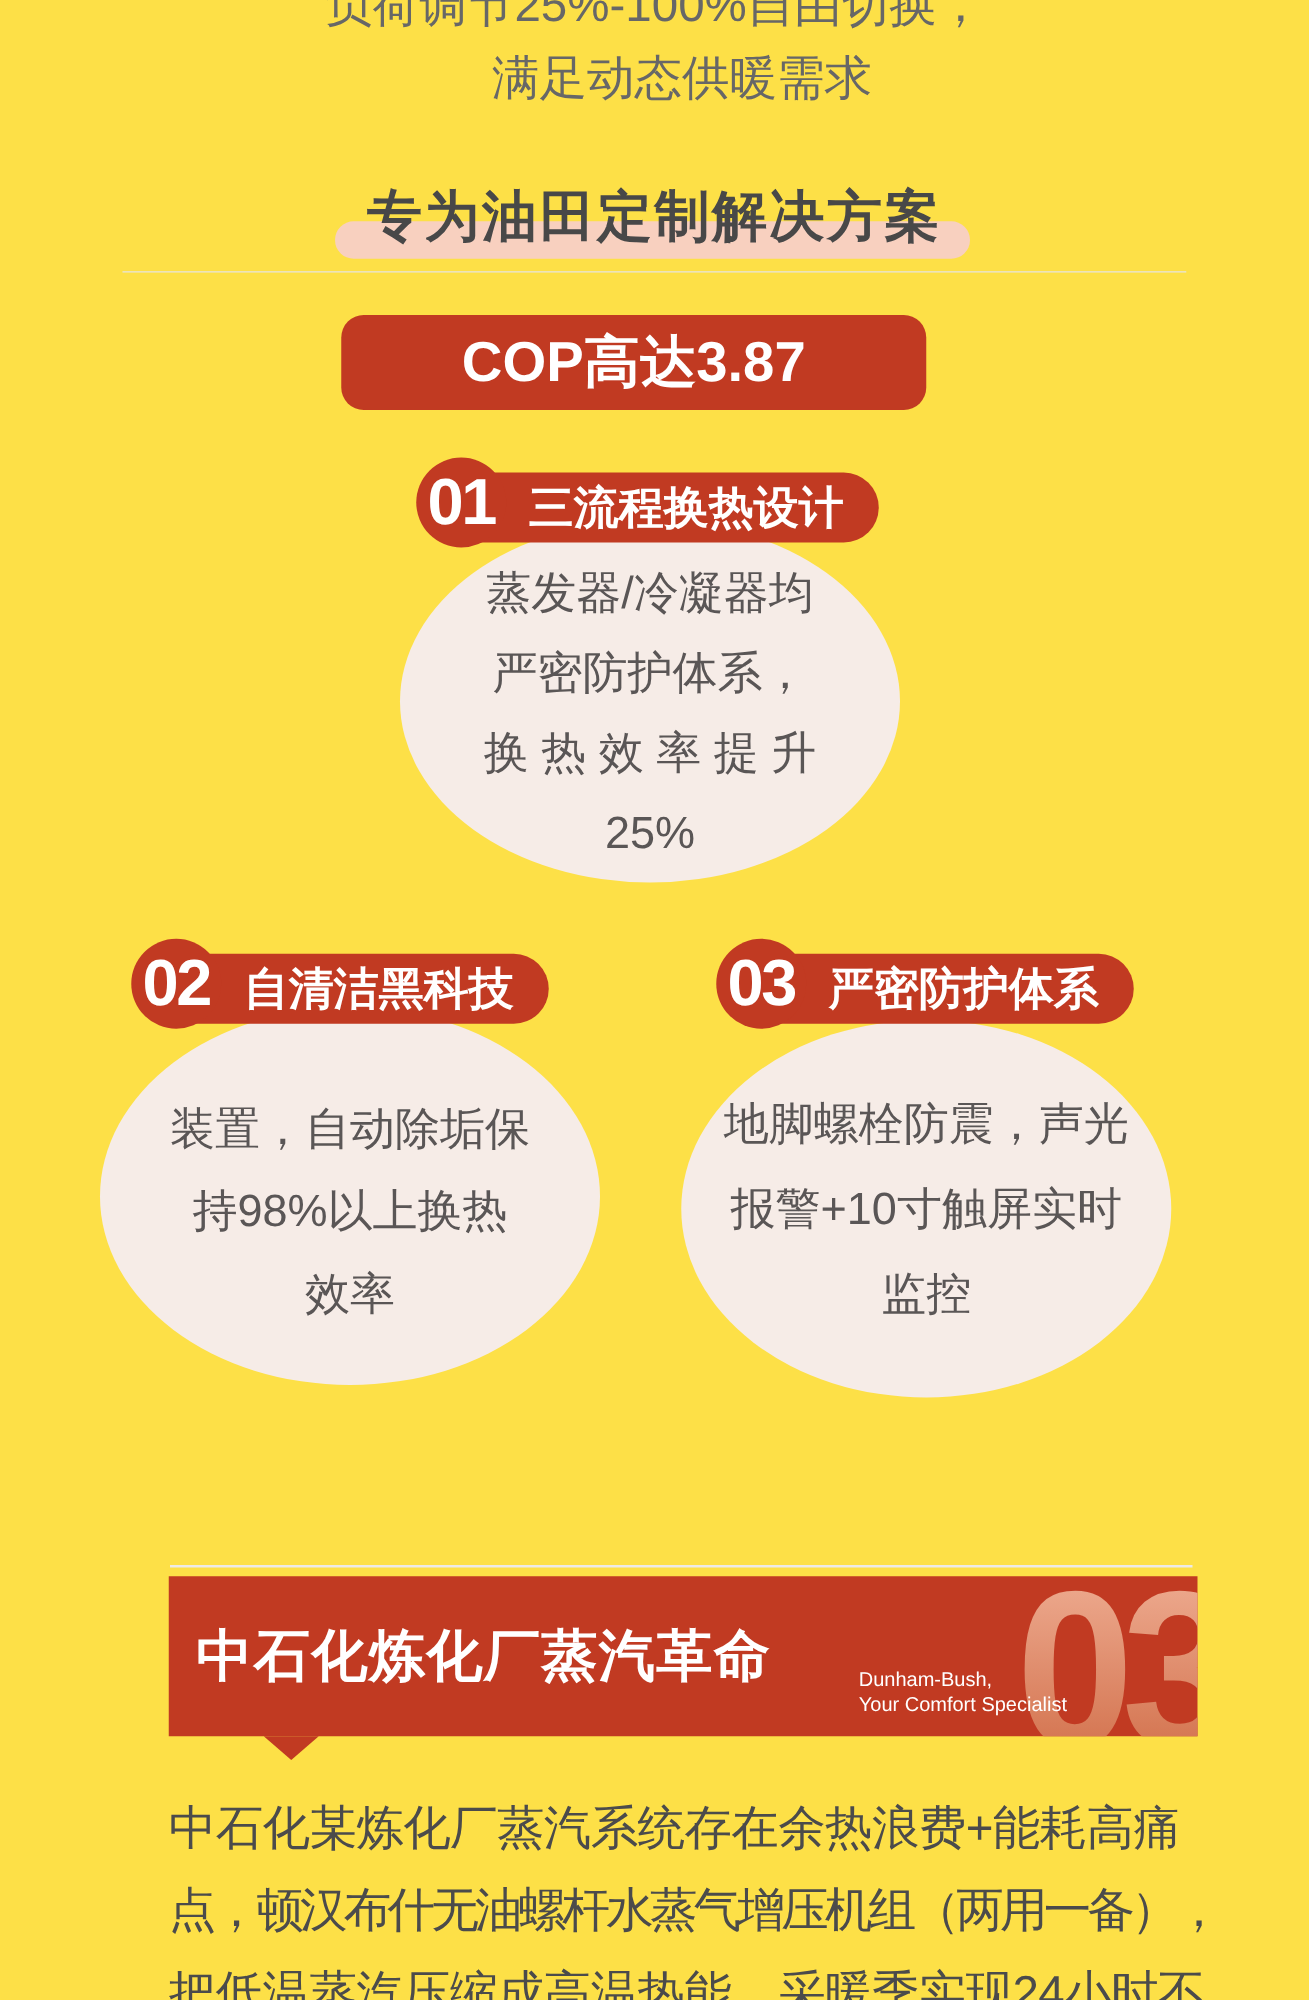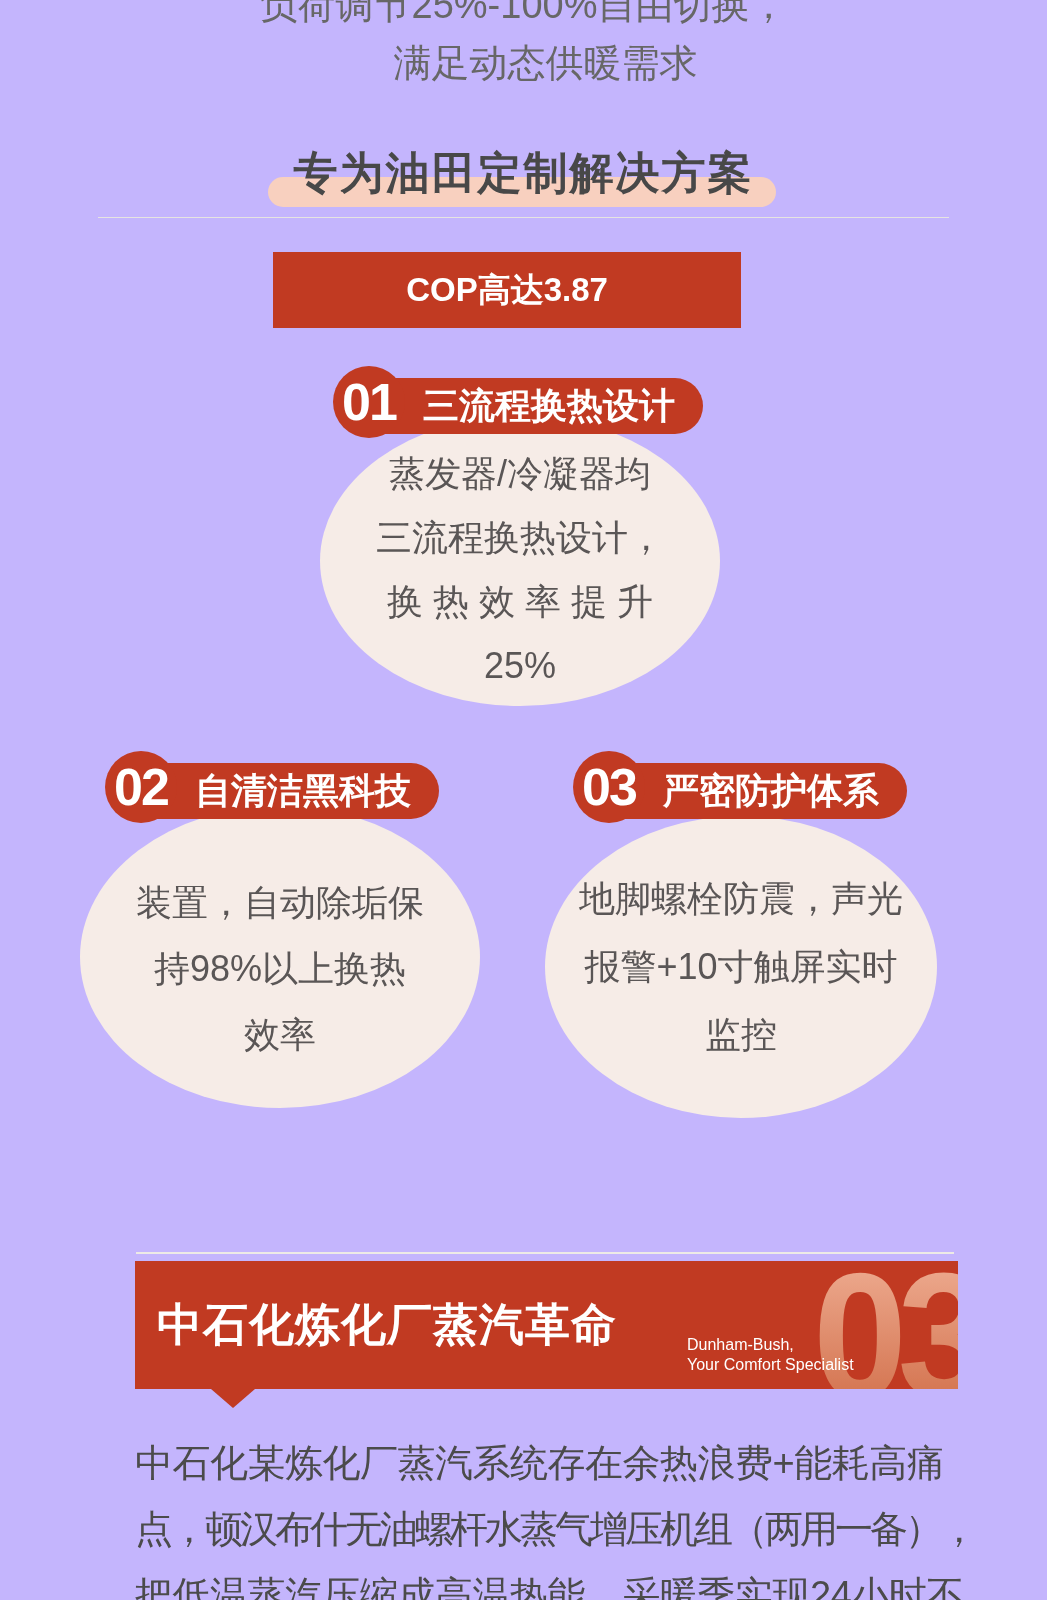--- a/index.html
+++ b/index.html
@@ -1,20 +1,20 @@
 <!DOCTYPE html>
 <html style="--brand-red: #c13a22; --bubble-bg: #f6ece7; --bubble-text: #5a5656; --title-highlight: #f8d0bf; --text-dark: #4b4b4b; --text-gray: #676767; --watermark-top: #f0b096; --watermark-bottom: #cf6a44; --divider: #e6e4e1;"><head>
 <meta charset="utf-8">
 <style>
   html,body{margin:0;padding:0;background:#ffffff;}
   .page{
     position:relative;
     width:1047px;height:1600px;
     margin:0 auto;
-    background:#c4b5fd;
+    background:#fde047;
     overflow:hidden;
     font-family:"Liberation Sans","DejaVu Sans",sans-serif;
   }
   
   .intro-line{
     position:absolute;left:0;width:100%;
     text-align:center;
     color:var(--text-gray,#676767);
     font-size:38px;line-height:46px;
     white-space:nowrap;
@@ -34,22 +34,22 @@
     border-radius:15px;z-index:-1;
   }
   .divider{
     position:absolute;top:217px;left:98px;width:851px;height:1px;
     background:var(--divider,#e6e4e1);
   }
   
   .cop-pill{
     position:absolute;left:273px;top:252px;width:468px;height:76px;
     background:var(--brand-red,#c13a22);
-    border-radius:0;
-    color:#ffffff;font-size:33px;font-weight:700;
+    border-radius:18px;
+    color:#ffffff;font-size:45px;font-weight:700;
     display:flex;align-items:center;justify-content:center;
     white-space:nowrap;
   }
   
   .feature-badge{position:absolute;display:flex;align-items:center;}
   .fb-num{
     width:72px;height:72px;border-radius:50%;
     background:var(--brand-red,#c13a22);
     color:#fff;font-size:52px;font-weight:700;letter-spacing:-2px;
     display:flex;align-items:center;justify-content:center;
@@ -141,21 +141,21 @@
   <div class="divider"></div>
 
   <div class="cop-pill">COP高达3.87</div>
 
   <div class="feature-badge fb1">
     <div class="fb-num">01</div>
     <div class="fb-label">三流程换热设计</div>
   </div>
   <div class="ellipse e1">
     <div class="el-line">蒸发器/冷凝器均</div>
-    <div class="el-line">三流程换热设计，</div>
+    <div class="el-line">严密防护体系，</div>
     <div class="el-line">换 热 效 率 提 升</div>
     <div class="el-line">25%</div>
   </div>
 
   <div class="feature-badge fb2">
     <div class="fb-num">02</div>
     <div class="fb-label">自清洁黑科技</div>
   </div>
   <div class="ellipse e2">
     <div class="el-line">装置，自动除垢保</div>

